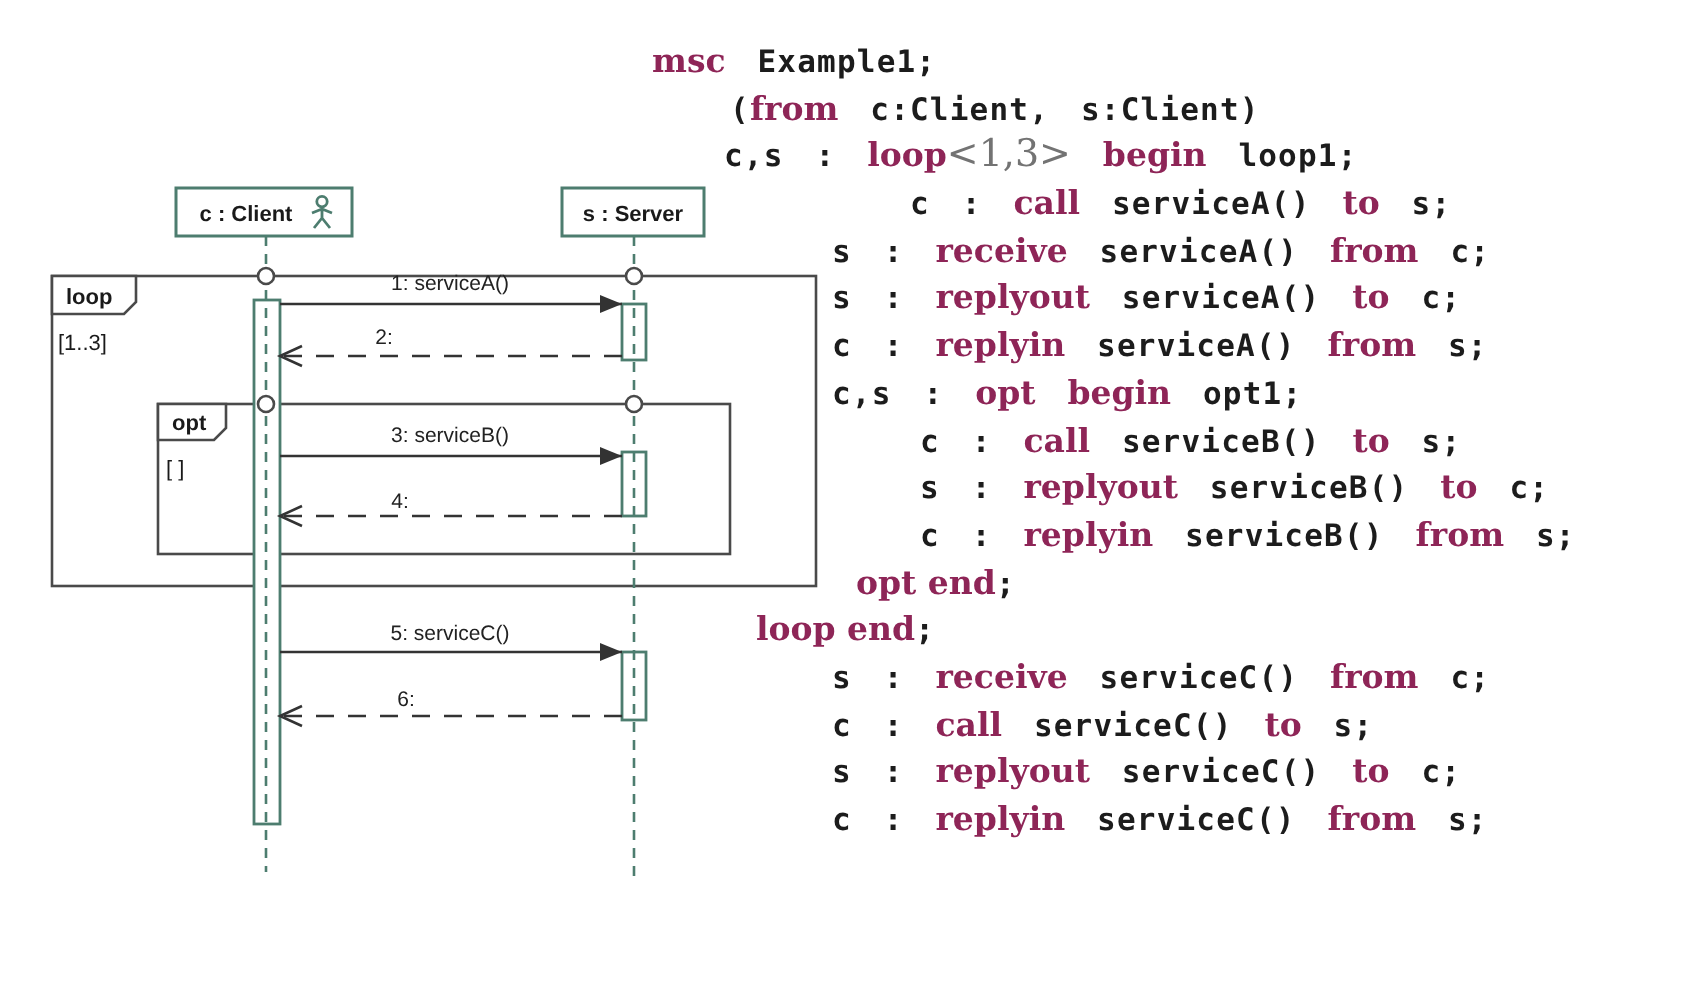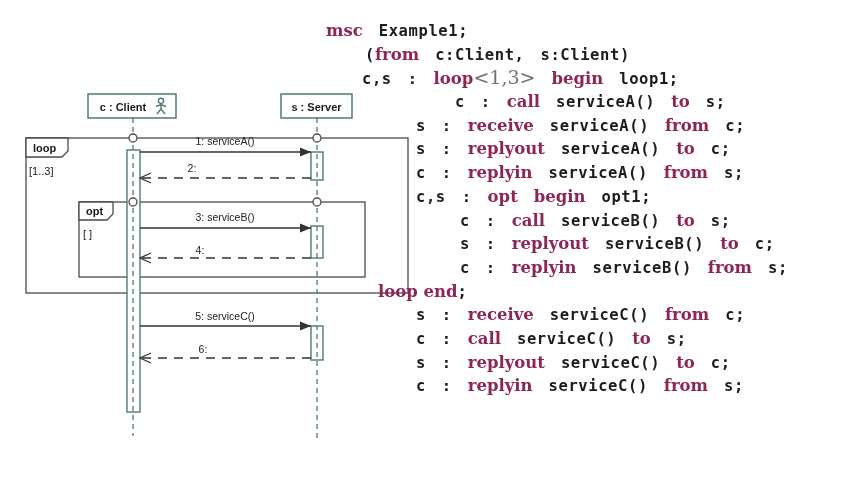--- a/index.html
+++ b/index.html
@@ -71,19 +71,20 @@
       <div class="code-line" style="padding-left: 365px;"><span class="tok-m">(</span><span class="tok-kw" style="color: rgb(142, 37, 87);">from</span><span class="tok-m"> c:Client, s:Client)</span></div>
       <div class="code-line" style="padding-left: 362px;"><span class="tok-m">c,s : </span><span class="tok-kw" style="color: rgb(142, 37, 87);">loop</span><span class="tok-sf">&lt;1,3&gt;</span><span class="tok-m"> </span><span class="tok-kw" style="color: rgb(142, 37, 87);">begin</span><span class="tok-m"> loop1;</span></div>
       <div class="code-line" style="padding-left: 416px; margin-left: 39px;"><span class="tok-m">c : </span><span class="tok-kw" style="color: rgb(142, 37, 87);">call</span><span class="tok-m"> serviceA() </span><span class="tok-kw" style="color: rgb(142, 37, 87);">to</span><span class="tok-m"> s;</span></div>
       <div class="code-line" style="padding-left: 416px;"><span class="tok-m">s : </span><span class="tok-kw" style="color: rgb(142, 37, 87);">receive</span><span class="tok-m"> serviceA() </span><span class="tok-kw" style="color: rgb(142, 37, 87);">from</span><span class="tok-m"> c;</span></div>
       <div class="code-line" style="padding-left: 416px;"><span class="tok-m">s : </span><span class="tok-kw" style="color: rgb(142, 37, 87);">replyout</span><span class="tok-m"> serviceA() </span><span class="tok-kw" style="color: rgb(142, 37, 87);">to</span><span class="tok-m"> c;</span></div>
       <div class="code-line" style="padding-left: 416px;"><span class="tok-m">c : </span><span class="tok-kw" style="color: rgb(142, 37, 87);">replyin</span><span class="tok-m"> serviceA() </span><span class="tok-kw" style="color: rgb(142, 37, 87);">from</span><span class="tok-m"> s;</span></div>
       <div class="code-line" style="padding-left: 416px;"><span class="tok-m">c,s : </span><span class="tok-kw" style="color: rgb(142, 37, 87);">opt</span><span class="tok-m"> </span><span class="tok-kw" style="color: rgb(142, 37, 87);">begin</span><span class="tok-m"> opt1;</span></div>
       <div class="code-line" style="padding-left: 460px;"><span class="tok-m">c : </span><span class="tok-kw" style="color: rgb(142, 37, 87);">call</span><span class="tok-m"> serviceB() </span><span class="tok-kw" style="color: rgb(142, 37, 87);">to</span><span class="tok-m"> s;</span></div>
       <div class="code-line" style="padding-left: 460px;"><span class="tok-m">s : </span><span class="tok-kw" style="color: rgb(142, 37, 87);">replyout</span><span class="tok-m"> serviceB() </span><span class="tok-kw" style="color: rgb(142, 37, 87);">to</span><span class="tok-m"> c;</span></div>
       <div class="code-line" style="padding-left: 460px;"><span class="tok-m">c : </span><span class="tok-kw" style="color: rgb(142, 37, 87);">replyin</span><span class="tok-m"> serviceB() </span><span class="tok-kw" style="color: rgb(142, 37, 87);">from</span><span class="tok-m"> s;</span></div>
+      <div class="code-line" style="padding-left: 428px;"><span class="tok-kw" style="color: rgb(142, 37, 87);">opt end</span><span class="tok-m">;</span></div>
       <div class="code-line" style="padding-left: 378px;"><span class="tok-kw" style="color: rgb(142, 37, 87);">loop end</span><span class="tok-m">;</span></div>
       <div class="code-line" style="padding-left: 416px;"><span class="tok-m">s : </span><span class="tok-kw" style="color: rgb(142, 37, 87);">receive</span><span class="tok-m"> serviceC() </span><span class="tok-kw" style="color: rgb(142, 37, 87);">from</span><span class="tok-m"> c;</span></div>
       <div class="code-line" style="padding-left: 416px;"><span class="tok-m">c : </span><span class="tok-kw" style="color: rgb(142, 37, 87);">call</span><span class="tok-m"> serviceC() </span><span class="tok-kw" style="color: rgb(142, 37, 87);">to</span><span class="tok-m"> s;</span></div>
       <div class="code-line" style="padding-left: 416px;"><span class="tok-m">s : </span><span class="tok-kw" style="color: rgb(142, 37, 87);">replyout</span><span class="tok-m"> serviceC() </span><span class="tok-kw" style="color: rgb(142, 37, 87);">to</span><span class="tok-m"> c;</span></div>
       <div class="code-line" style="padding-left: 416px;"><span class="tok-m">c : </span><span class="tok-kw" style="color: rgb(142, 37, 87);">replyin</span><span class="tok-m"> serviceC() </span><span class="tok-kw" style="color: rgb(142, 37, 87);">from</span><span class="tok-m"> s;</span></div>
     </div>
 </div>
 
 </body></html>

